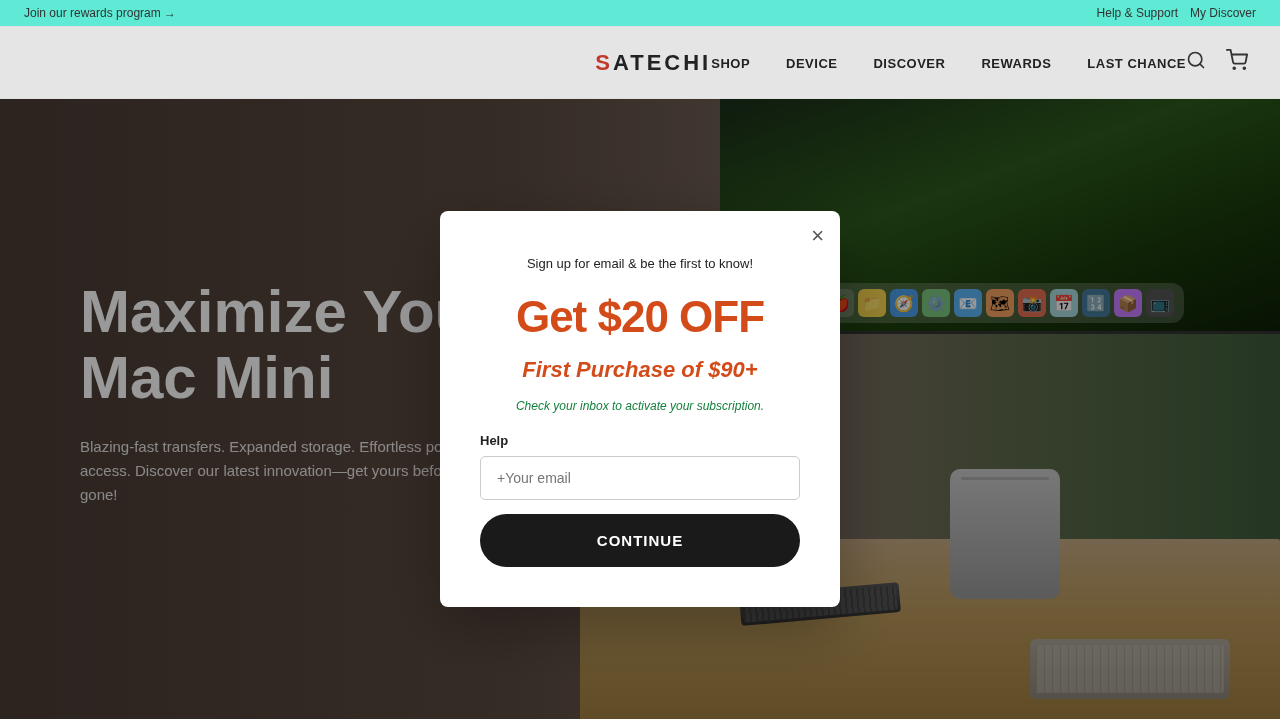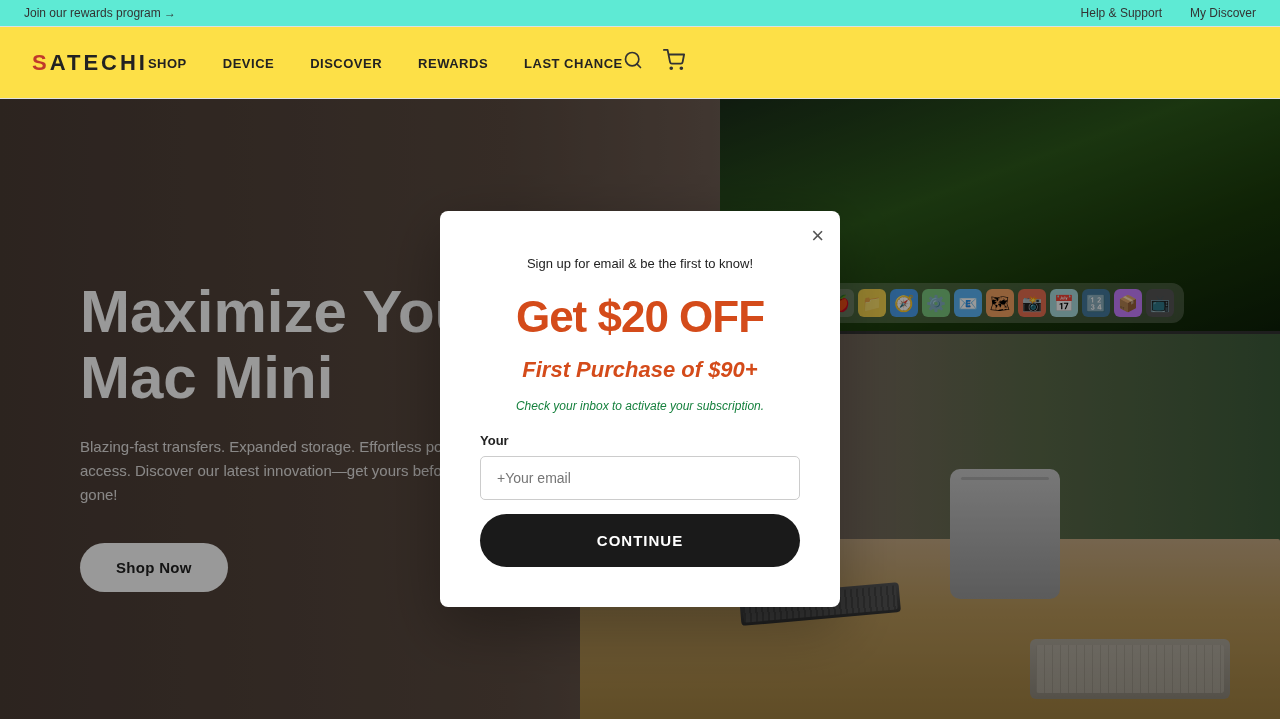--- a/index.html
+++ b/index.html
@@ -10,31 +10,31 @@
       background: #5eead4;
       display: flex;
       justify-content: space-between;
       align-items: center;
       padding: 6px 24px;
       font-size: 12px;
       color: #333;
       border-bottom: 1px solid #e0e0e0;
     }
     .top-bar-left a { color: #333; text-decoration: none; }
-    .top-bar-right { display: flex; gap: 28px; }
+    .top-bar-right { display: flex; gap: 12px; }
     .top-bar-right a { color: #333; text-decoration: none; font-size: 12px; }
 
     
     .navbar {
       display: flex;
       align-items: center;
-      justify-content: flex-start;
+      justify-content: flex-end;
       padding: 0 32px;
       height: 72px;
-      background: #fde047;
+      background: #e5e5e5;
       border-bottom: 1px solid #e0e0e0;
     }
     .logo {
       font-size: 22px;
       font-weight: 700;
       letter-spacing: 3px;
       color: #222;
       text-decoration: none;
     }
     .logo span.s { color: #c0392b; }
@@ -355,28 +355,27 @@
   <div class="hero-keyboard">
     <div style="position:absolute;inset:6px;background:repeating-linear-gradient(90deg,#999 0px,#999 1px,#bbb 1px,#bbb 8px);border-radius:3px;opacity:0.6;"></div>
   </div>
 
   <div class="hero-content">
     <h1 class="hero-title">
       <span>Maximize Your</span><br>
       <span>Mac Mini</span>
     </h1>
     <p class="hero-desc">Blazing-fast transfers. Expanded storage. Effortless power access. Discover our latest innovation—get yours before it's gone!</p>
-    <button class="shop-now-btn">Shop Now</button>
   </div>
 
   <div class="modal-overlay">
     <div class="modal">
       <button class="modal-close">×</button>
       <p class="modal-subtitle">Sign up for email &amp; be the first to know!</p>
       <div class="modal-discount">Get $20 OFF</div>
       <div class="modal-purchase">First Purchase of $90+</div>
       <p class="modal-note">Check your inbox to activate your subscription.</p>
-      <label class="modal-email-label">Your</label>
+      <label class="modal-email-label">Help</label>
       <input class="modal-email-input" type="email" placeholder="+Your email" style="">
       <button class="modal-continue-btn">CONTINUE</button>
     </div>
   </div>
 </div>
 
 </body></html>

